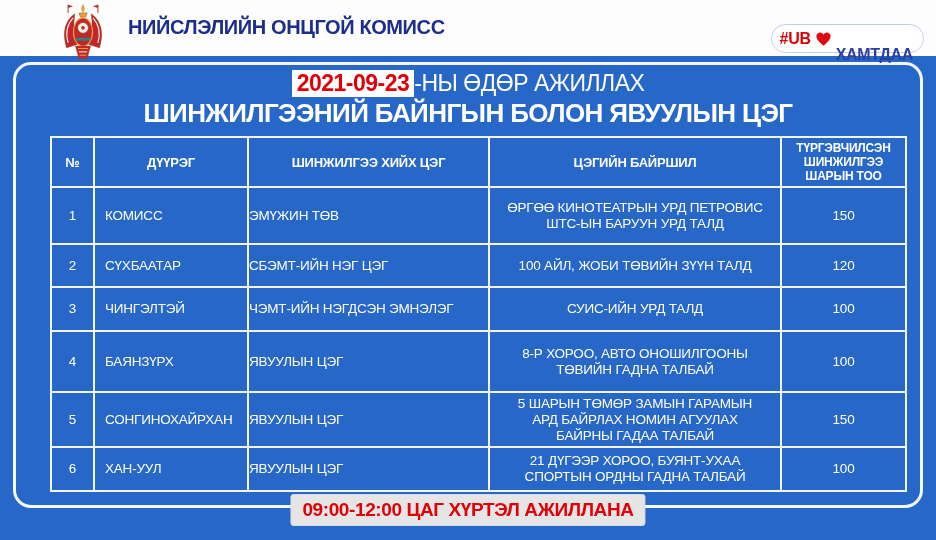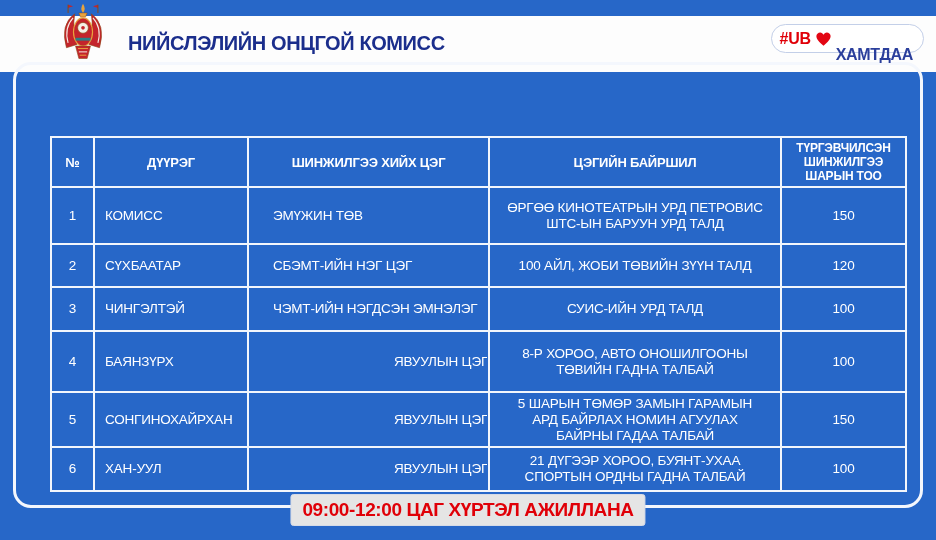--- a/index.html
+++ b/index.html
@@ -8,21 +8,21 @@
 
   .page {
     position: relative;
     width: 936px; height: 540px;
     background: var(--bg-blue, #2767c8);
     overflow: hidden;
   }
 
   
   .header-bar {
-    position: absolute; left: 0; top: 16px;
+    position: absolute; left: 0; top: 0;
     width: 936px; height: 56px;
     background: #fdfdfd;
     padding-left: 40px;
   }
   .emblem {
     position: absolute; left: 57px; top: 3px;
     width: 52px; height: 58px;
     z-index: 5;
   }
   .org-title {
@@ -87,22 +87,22 @@
     text-align: center; letter-spacing: -0.2px;
     line-height: 15px;
   }
   table.points th.count-h { font-size: 12px; white-space: pre-line; line-height: 14px; }
   table.points td {
     font-size: 13.5px; font-weight: 400; letter-spacing: -0.2px;
     line-height: 16px;
   }
   td.no-cell    { text-align: center; }
   td.district-cell { text-align: left; padding-left: 10px; }
-  td.point-cell { text-align: left; padding-left: 24px; }
-  td.point-cell.centered { text-align: right; padding-left: 0; border-radius: 11px; }
+  td.point-cell { text-align: left; padding-left: 0; }
+  td.point-cell.centered { text-align: left; padding-left: 0; border-radius: 11px; }
   td.location-cell { text-align: center; white-space: pre-line; padding: 0 15px; }
   td.count-cell { text-align: center; font-weight: 700; }
 
   
   .footer-hours-badge {
     position: absolute; left: 50%; top: 494px;
     transform: translateX(-50%);
     background: #e5e5e5;
     border: 1px solid #d6dbe6;
     border-radius: 3px;
@@ -155,20 +155,26 @@
   <div class="hashtag-badge">
     <span class="prefix">#UB</span>
     <svg viewBox="0 0 20 20" width="19" height="19" aria-hidden="true">
       <path d="M10 17.5 C3 12 1 7.6 3.6 4.9 C6.1 2.4 9.1 3.8 10 6 C10.9 3.8 13.9 2.4 16.4 4.9 C19 7.6 17 12 10 17.5 Z" fill="#e30613"></path>
     </svg>
     <span class="suffix">ХАМТДАА</span>
   </div>
 
   <div class="content-panel"></div>
 
+  <div class="slide-title">
+    <div class="title-line1">
+      <span class="date-highlight">2021-09-23</span><span>-НЫ ӨДӨР АЖИЛЛАХ</span>
+    </div>
+    <div class="title-line2">ШИНЖИЛГЭЭНИЙ БАЙНГЫН БОЛОН ЯВУУЛЫН ЦЭГ</div>
+  </div>
 
   <table class="points">
     <colgroup>
       <col style="width:43px">
         <col style="width:154px">
         <col style="width:241px">
         <col style="width:292px">
         <col style="width:125px">
     </colgroup>
     <thead>

